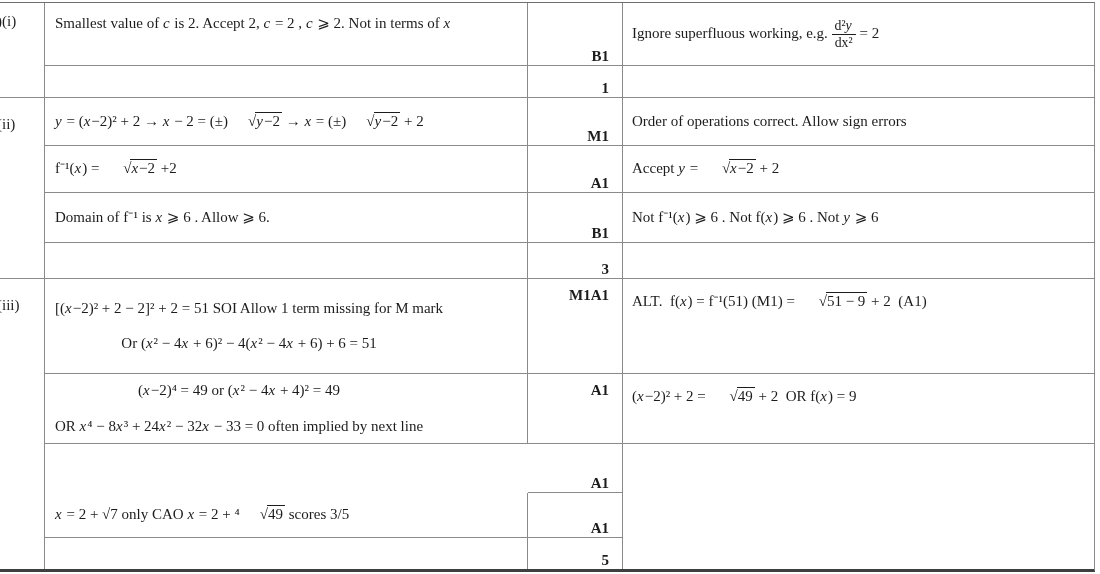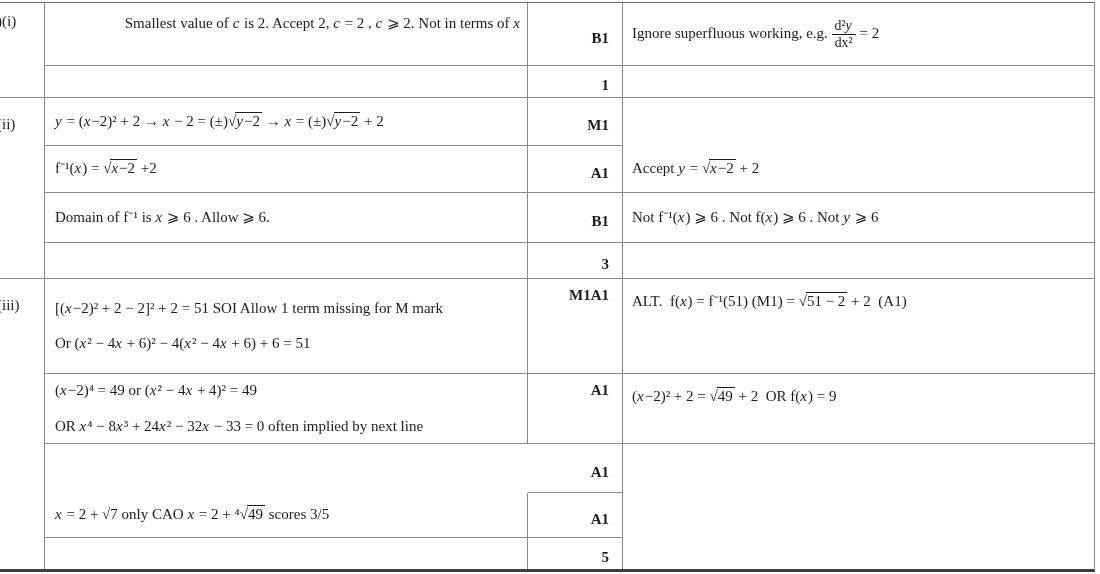--- a/index.html
+++ b/index.html
@@ -16,33 +16,33 @@
     background:#fff;
   }
   .cell{
     box-sizing:border-box;
     border-right:1px solid #8a8a8a;
     border-bottom:1px solid #8a8a8a;
     display:flex;align-items:center;
     font-size:15px;overflow:hidden;
   }
   .w{padding:2px 6px 2px 10px;}
-  .m{justify-content:flex-end;align-items:center;
+  .m{justify-content:flex-end;align-items:flex-end;
      padding:8px 13px 0 2px;font-weight:bold;font-size:15px;}
   .g{border-right:none;padding:2px 6px 2px 9px;}
   .lbl{align-items:flex-start;padding:8px 2px 0 0;text-indent:-3px;font-size:15px;}
   .lbl.g2,.lbl.g3{padding-top:16px;}
   .bot{border-bottom:none;}
   .v-top{align-items:flex-start;}
-  .v-top.w{padding-top:10px;justify-content:flex-end;}
+  .v-top.w{padding-top:10px;}
   .v-top.g{padding-top:12px;}
   .tx{line-height:1.45;display:block;}
-  .ml .tx{line-height:2.35;}
+  .ml .tx{line-height:2.35;text-align:center;}
   i{font-style:italic;padding-right:1px;}
-  .sqrt{white-space:nowrap;}
+  .sqrt{white-space:nowrap;padding-left:20px;}
   .vinc{border-top:1px solid #1c1c1c;padding:0 2px 0 1px;margin-left:-1px;}
   .frac{display:inline-flex;flex-direction:column;align-items:center;
         vertical-align:middle;line-height:1.15;font-size:0.92em;margin:0 0;}
   .fn{border-bottom:1px solid #1c1c1c;padding:0 3px;}
   .fd{padding:0 3px;}
 </style>
 </head>
 <body>
 
 <div class="screen">
@@ -80,20 +80,23 @@
     <div class="cell g" style="grid-area:2/4">
         <span class="tx"></span>
       </div>
 
     <div class="cell w" style="grid-area:3/2">
         <span class="tx"><i>y</i> = (<i>x</i>−2)² + 2 → <i>x</i> − 2 = (±)<span class="sqrt">√<span class="vinc"><i>y</i>−2</span></span> → <i>x</i> = (±)<span class="sqrt">√<span class="vinc"><i>y</i>−2</span></span> + 2</span>
       </div>
     <div class="cell m" style="grid-area:3/3">
         <span>M1</span>
       </div>
+    <div class="cell g" style="grid-area:3/4">
+        <span class="tx">Order of operations correct. Allow sign errors</span>
+      </div>
 
     <div class="cell w" style="grid-area:4/2">
         <span class="tx">f⁻¹(<i>x</i>) = <span class="sqrt">√<span class="vinc"><i>x</i>−2</span></span> +2</span>
       </div>
     <div class="cell m" style="grid-area:4/3">
         <span>A1</span>
       </div>
     <div class="cell g" style="grid-area:4/4">
         <span class="tx">Accept <i>y</i> = <span class="sqrt">√<span class="vinc"><i>x</i>−2</span></span> + 2</span>
       </div>
@@ -118,21 +121,21 @@
         <span class="tx"></span>
       </div>
 
     <div class="cell w ml" style="grid-area:7/2">
         <span class="tx">[(<i>x</i>−2)² + 2 − 2]² + 2 = 51 SOI Allow 1 term missing for M mark<br>Or (<i>x</i>² − 4<i>x</i> + 6)² − 4(<i>x</i>² − 4<i>x</i> + 6) + 6 = 51</span>
       </div>
     <div class="cell m v-top" style="grid-area:7/3">
         <span>M1A1</span>
       </div>
     <div class="cell g v-top" style="grid-area:7/4">
-        <span class="tx">ALT.&nbsp;  f(<i>x</i>) = f⁻¹(51) (M1) = <span class="sqrt">√<span class="vinc">51 − 2</span></span> + 2&nbsp; (A1)</span>
+        <span class="tx">ALT.&nbsp;  f(<i>x</i>) = f⁻¹(51) (M1) = <span class="sqrt">√<span class="vinc">51 − 9</span></span> + 2&nbsp; (A1)</span>
       </div>
 
     <div class="cell w ml" style="grid-area:8/2">
         <span class="tx">(<i>x</i>−2)⁴ = 49 or (<i>x</i>² − 4<i>x</i> + 4)² = 49<br>OR <i>x</i>⁴ − 8<i>x</i>³ + 24<i>x</i>² − 32<i>x</i> − 33 = 0 often implied by next line</span>
       </div>
     <div class="cell m v-top" style="grid-area:8/3">
         <span>A1</span>
       </div>
     <div class="cell g v-top" style="grid-area:8/4">
         <span class="tx">(<i>x</i>−2)² + 2 = <span class="sqrt">√<span class="vinc">49</span></span> + 2&nbsp; OR f(<i>x</i>) = 9</span>

